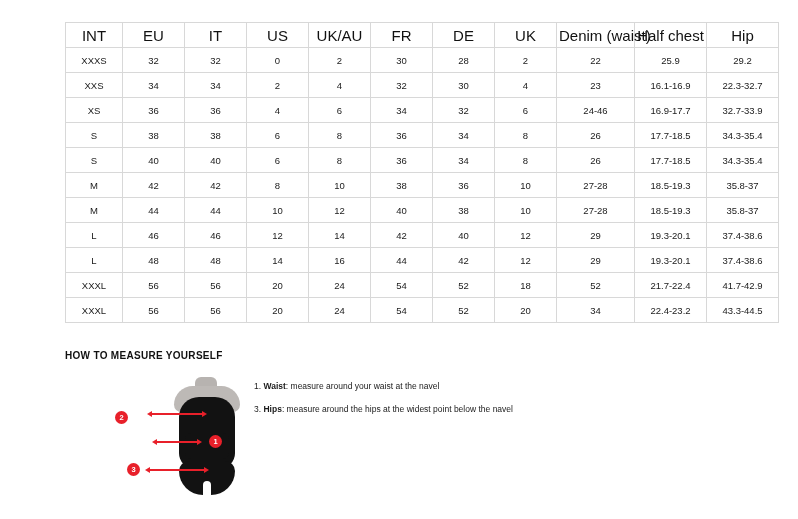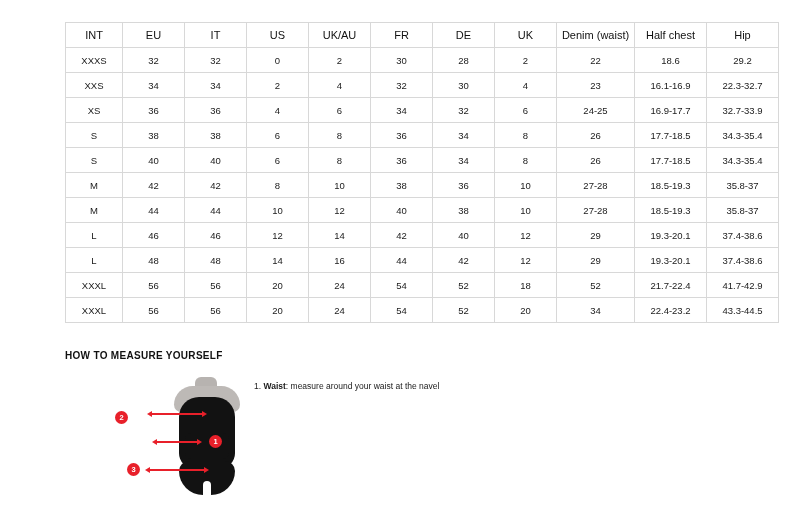--- a/index.html
+++ b/index.html
@@ -34,21 +34,21 @@
     height: 24px;
     text-align: center;
     vertical-align: middle;
     font-size: 9.5px;
     font-weight: normal;
     color: #1a1a1a;
     padding: 0 2px;
     white-space: nowrap;
   }
   table.size-table th {
-    font-size: 11px;
+    font-size: 15px;
     color: #111;
   }
   
   col.c0 { width: 57px; }
   col.c1 { width: 62px; }
   col.c2 { width: 62px; }
   col.c3 { width: 62px; }
   col.c4 { width: 62px; }
   col.c5 { width: 62px; }
   col.c6 { width: 62px; }
@@ -236,21 +236,21 @@
       <tr>
         <td>XXXS</td>
         <td>32</td>
         <td>32</td>
         <td>0</td>
         <td>2</td>
         <td>30</td>
         <td>28</td>
         <td>2</td>
         <td>22</td>
-        <td>18.6</td>
+        <td>25.9</td>
         <td>29.2</td>
       </tr>
       <tr>
         <td>XXS</td>
         <td>34</td>
         <td>34</td>
         <td>2</td>
         <td>4</td>
         <td>32</td>
         <td>30</td>
@@ -261,21 +261,21 @@
       </tr>
       <tr>
         <td>XS</td>
         <td>36</td>
         <td>36</td>
         <td>4</td>
         <td>6</td>
         <td>34</td>
         <td>32</td>
         <td>6</td>
-        <td>24-25</td>
+        <td>24-46</td>
         <td>16.9-17.7</td>
         <td>32.7-33.9</td>
       </tr>
       <tr>
         <td>S</td>
         <td>38</td>
         <td>38</td>
         <td>6</td>
         <td>8</td>
         <td>36</td>
@@ -402,15 +402,19 @@
       <div class="badge" id="badge-1">1</div>
       <div class="badge" id="badge-2">2</div>
       <div class="badge" id="badge-3">3</div>
     </div>
 
     <div id="measure-list">
       <div class="measure-item">
         <span>1.</span>
         <b>Waist</b><span>: measure around your waist at the navel</span>
       </div>
+      <div class="measure-item">
+        <span>3.</span>
+        <b>Hips</b><span>: measure around the hips at the widest point below the navel</span>
+      </div>
     </div>
   </div>
 </div>
 
 </body></html>

